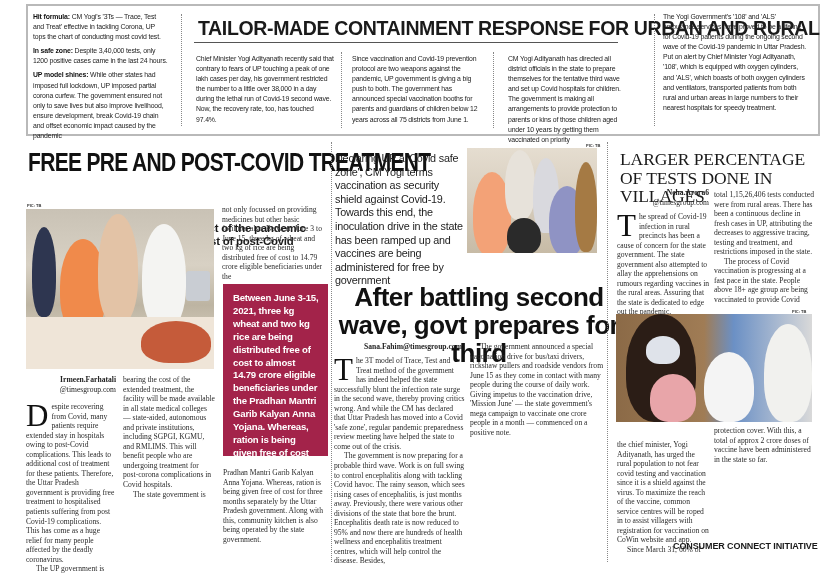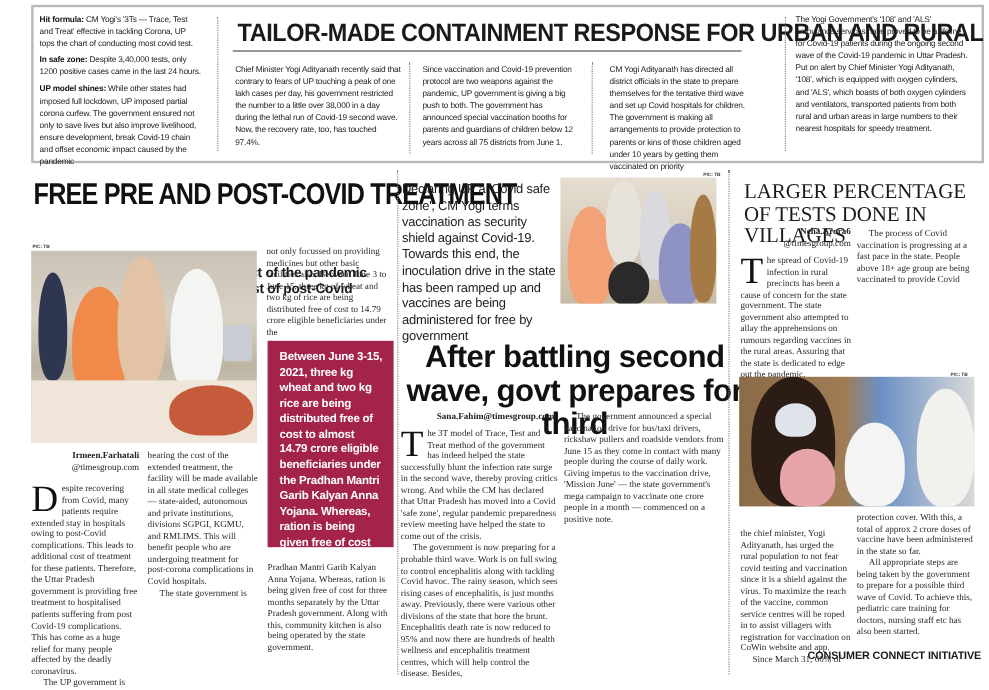--- a/index.html
+++ b/index.html
@@ -83,21 +83,21 @@
 
 <div class="abs byline" style="left:26px; top:375px; width:90px;">
   <b>Irmeen.Farhatali</b><br>
   <span>@timesgroup.com</span>
 </div>
 <div class="abs body-serif" style="left:26px; top:402px; width:90px;">
   <p><span class="dropcap">D</span><span>espite recovering from Covid, many patients require extended stay in hospitals owing to post-Covid complications. This leads to additional cost of treatment for these patients. Therefore, the Uttar Pradesh government is providing free treatment to hospitalised patients suffering from post Covid-19 complications. This has come as a huge relief for many people affected by the deadly coronavirus.</span></p>
   <p class="indent">The UP government is</p>
 </div>
 <div class="abs body-serif" style="left:123px; top:375px; width:92px;">
-  <p>bearing the cost of the extended treatment, the facility will be made available in all state medical colleges — state-aided, autonomous and private institutions, divisions SGPGI, KGMU, and RMLIMS. This will benefit people who are undergoing treatment for post-corona complications in Covid hospitals.</p>
+  <p>bearing the cost of the extended treatment, the facility will be made available in all state medical colleges — state-aided, autonomous and private institutions, including SGPGI, KGMU, and RMLIMS. This will benefit people who are undergoing treatment for post-corona complications in Covid hospitals.</p>
   <p class="indent">The state government is</p>
 </div>
 <div class="abs body-serif" style="left:223px; top:468px; width:106px;">Pradhan Mantri Garib Kalyan Anna Yojana. Whereas, ration is being given free of cost for three months separately by the Uttar Pradesh government. Along with this, community kitchen is also being operated by the state government.</div>
 
 <div class="abs dotted-v" style="left:331px; top:142px; height:420px;"></div>
 
 <div class="abs vacc-intro" style="left:335px; top:152px; width:128px;">Declaring UP a 'Covid safe zone', CM Yogi terms vaccination as security shield against Covid-19. Towards this end, the inoculation drive in the state has been ramped up and vaccines are being administered for free by government</div>
 <div class="abs photo-credit" style="left:586px; top:143px;">PIC: TB</div>
 <div class="abs photo ph-vac" style="left:467px; top:148px; width:130px; height:105px;">
   <div class="blob" style="left:6px; top:24px; width:38px; height:84px; background:#f3a277;"></div>
@@ -126,34 +126,34 @@
 <div class="abs h-larger" style="left:620px; top:150px; width:200px;">LARGER PERCENTAGE OF TESTS DONE IN VILLAGES</div>
 
 <div class="abs byline" style="left:617px; top:188px; width:92px;">
   <b>Neha.Arora6</b><br>
   <span>@timesgroup.com</span>
 </div>
 <div class="abs body-serif" style="left:617px; top:212px; width:93px;">
   <p><span class="dropcap">T</span><span>he spread of Covid-19 infection in rural precincts has been a cause of concern for the state government. The state government also attempted to allay the apprehensions on rumours regarding vaccines in the rural areas. Assuring that the state is dedicated to edge out the pandemic,</span></p>
 </div>
 <div class="abs body-serif" style="left:714px; top:190px; width:100px;">
+  <p>total 1,15,26,406 tests conducted were from rural areas. There has been a continuous decline in fresh cases in UP, attributing the decreases to aggressive tracing, testing and treatment, and restrictions imposed in the state.</p>
   <p class="indent">The process of Covid vaccination is progressing at a fast pace in the state. People above 18+ age group are being vaccinated to provide Covid</p>
 </div>
 
 <div class="abs photo-credit" style="left:792px; top:309px;">PIC: TB</div>
 <div class="abs photo ph-girl" style="left:616px; top:314px; width:196px; height:108px;">
   <div class="blob" style="left:10px; top:0; width:70px; height:108px; background:#2b1d16;"></div>
   <div class="blob" style="left:30px; top:22px; width:34px; height:28px; background:#dfe3ea;"></div>
   <div class="blob" style="left:34px; top:60px; width:46px; height:48px; background:#e8a5a9;"></div>
   <div class="blob" style="left:88px; top:38px; width:50px; height:70px; background:#f4f4f4;"></div>
   <div class="blob" style="left:148px; top:10px; width:48px; height:98px; background:#f1f1ee;"></div>
 </div>
 
 <div class="abs body-serif" style="left:617px; top:440px; width:93px;">
   <p>the chief minister, Yogi Adityanath, has urged the rural population to not fear covid testing and vaccination since it is a shield against the virus. To maximize the reach of the vaccine, common service centres will be roped in to assist villagers with registration for vaccination on CoWin website and app.</p>
   <p class="indent">Since March 31, 60% of</p>
 </div>
 <div class="abs body-serif" style="left:714px; top:426px; width:98px;">
   <p>protection cover. With this, a total of approx 2 crore doses of vaccine have been administered in the state so far.</p>
-  <p class="indent">All appropriate steps are being taken by the government to prepare for a possible third wave of Covid. To achieve this, pediatric care training for doctors, nursing staff etc has also been started.</p>
 </div>
 
 <div class="abs consumer" style="left:673px; top:541px;">CONSUMER CONNECT INITIATIVE</div>
 
 </body></html>

